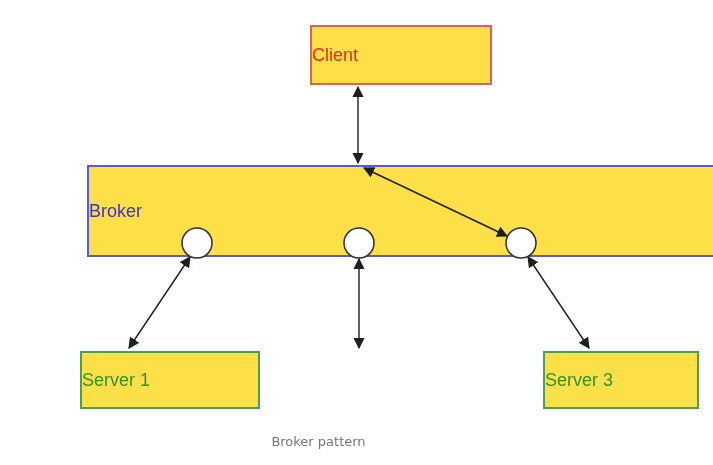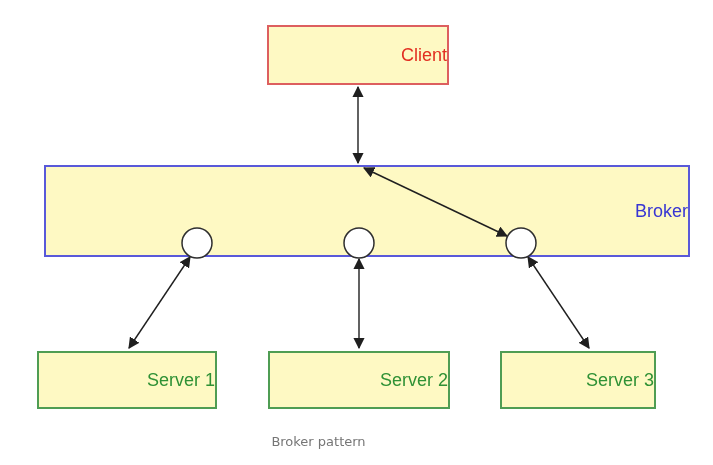--- a/index.html
+++ b/index.html
@@ -8,39 +8,40 @@
     width: 713px;
     height: 465px;
     background: #ffffff;
     overflow: hidden;
     font-family: "Liberation Sans", sans-serif;
   }
   .node {
     position: absolute;
     display: flex;
     align-items: center;
-    justify-content: flex-end;
-    background: #fef9c3;
+    justify-content: flex-start;
+    background: #fde047;
     box-sizing: border-box;
     font-size: 18px;
+    margin-left: 43px;
   }
   .node-client {
     left: 267px; top: 25px; width: 182px; height: 60px;
     border: 2px solid var(--client-border);
     color: var(--client-text);
   }
   .node-broker {
     left: 44px; top: 165px; width: 646px; height: 92px;
     border: 2px solid var(--broker-border);
     color: var(--broker-text);
   }
   .node-server {
     border: 2px solid var(--server-border);
     color: var(--server-text);
-    top: 351px; height: 58px; padding-left: 24px;
+    top: 351px; height: 58px;
   }
   .node-server1 { left: 37px;  width: 180px; }
   .node-server2 { left: 268px; width: 182px; }
   .node-server3 { left: 500px; width: 156px; }
   .edge-layer {
     position: absolute;
     left: 0; top: 0; width: 713px; height: 465px;
     pointer-events: none;
   }
   .edge {
@@ -73,23 +74,20 @@
   </div>
 
   <div class="node node-broker">
     <span>Broker</span>
   </div>
 
   <div class="node node-server node-server1">
     <span>Server 1</span>
   </div>
 
-  <div class="node node-server node-server2">
-    <span>Server 2</span>
-  </div>
 
   <div class="node node-server node-server3">
     <span>Server 3</span>
   </div>
 
   <svg class="edge-layer" width="713" height="465" viewBox="0 0 713 465" xmlns="http://www.w3.org/2000/svg">
     <defs>
       <marker id="ah" viewBox="0 0 10 10" refX="9" refY="5" markerWidth="8" markerHeight="8" orient="auto-start-reverse">
         <path class="arrowhead" d="M0,0 L10,5 L0,10 z"></path>
       </marker>

